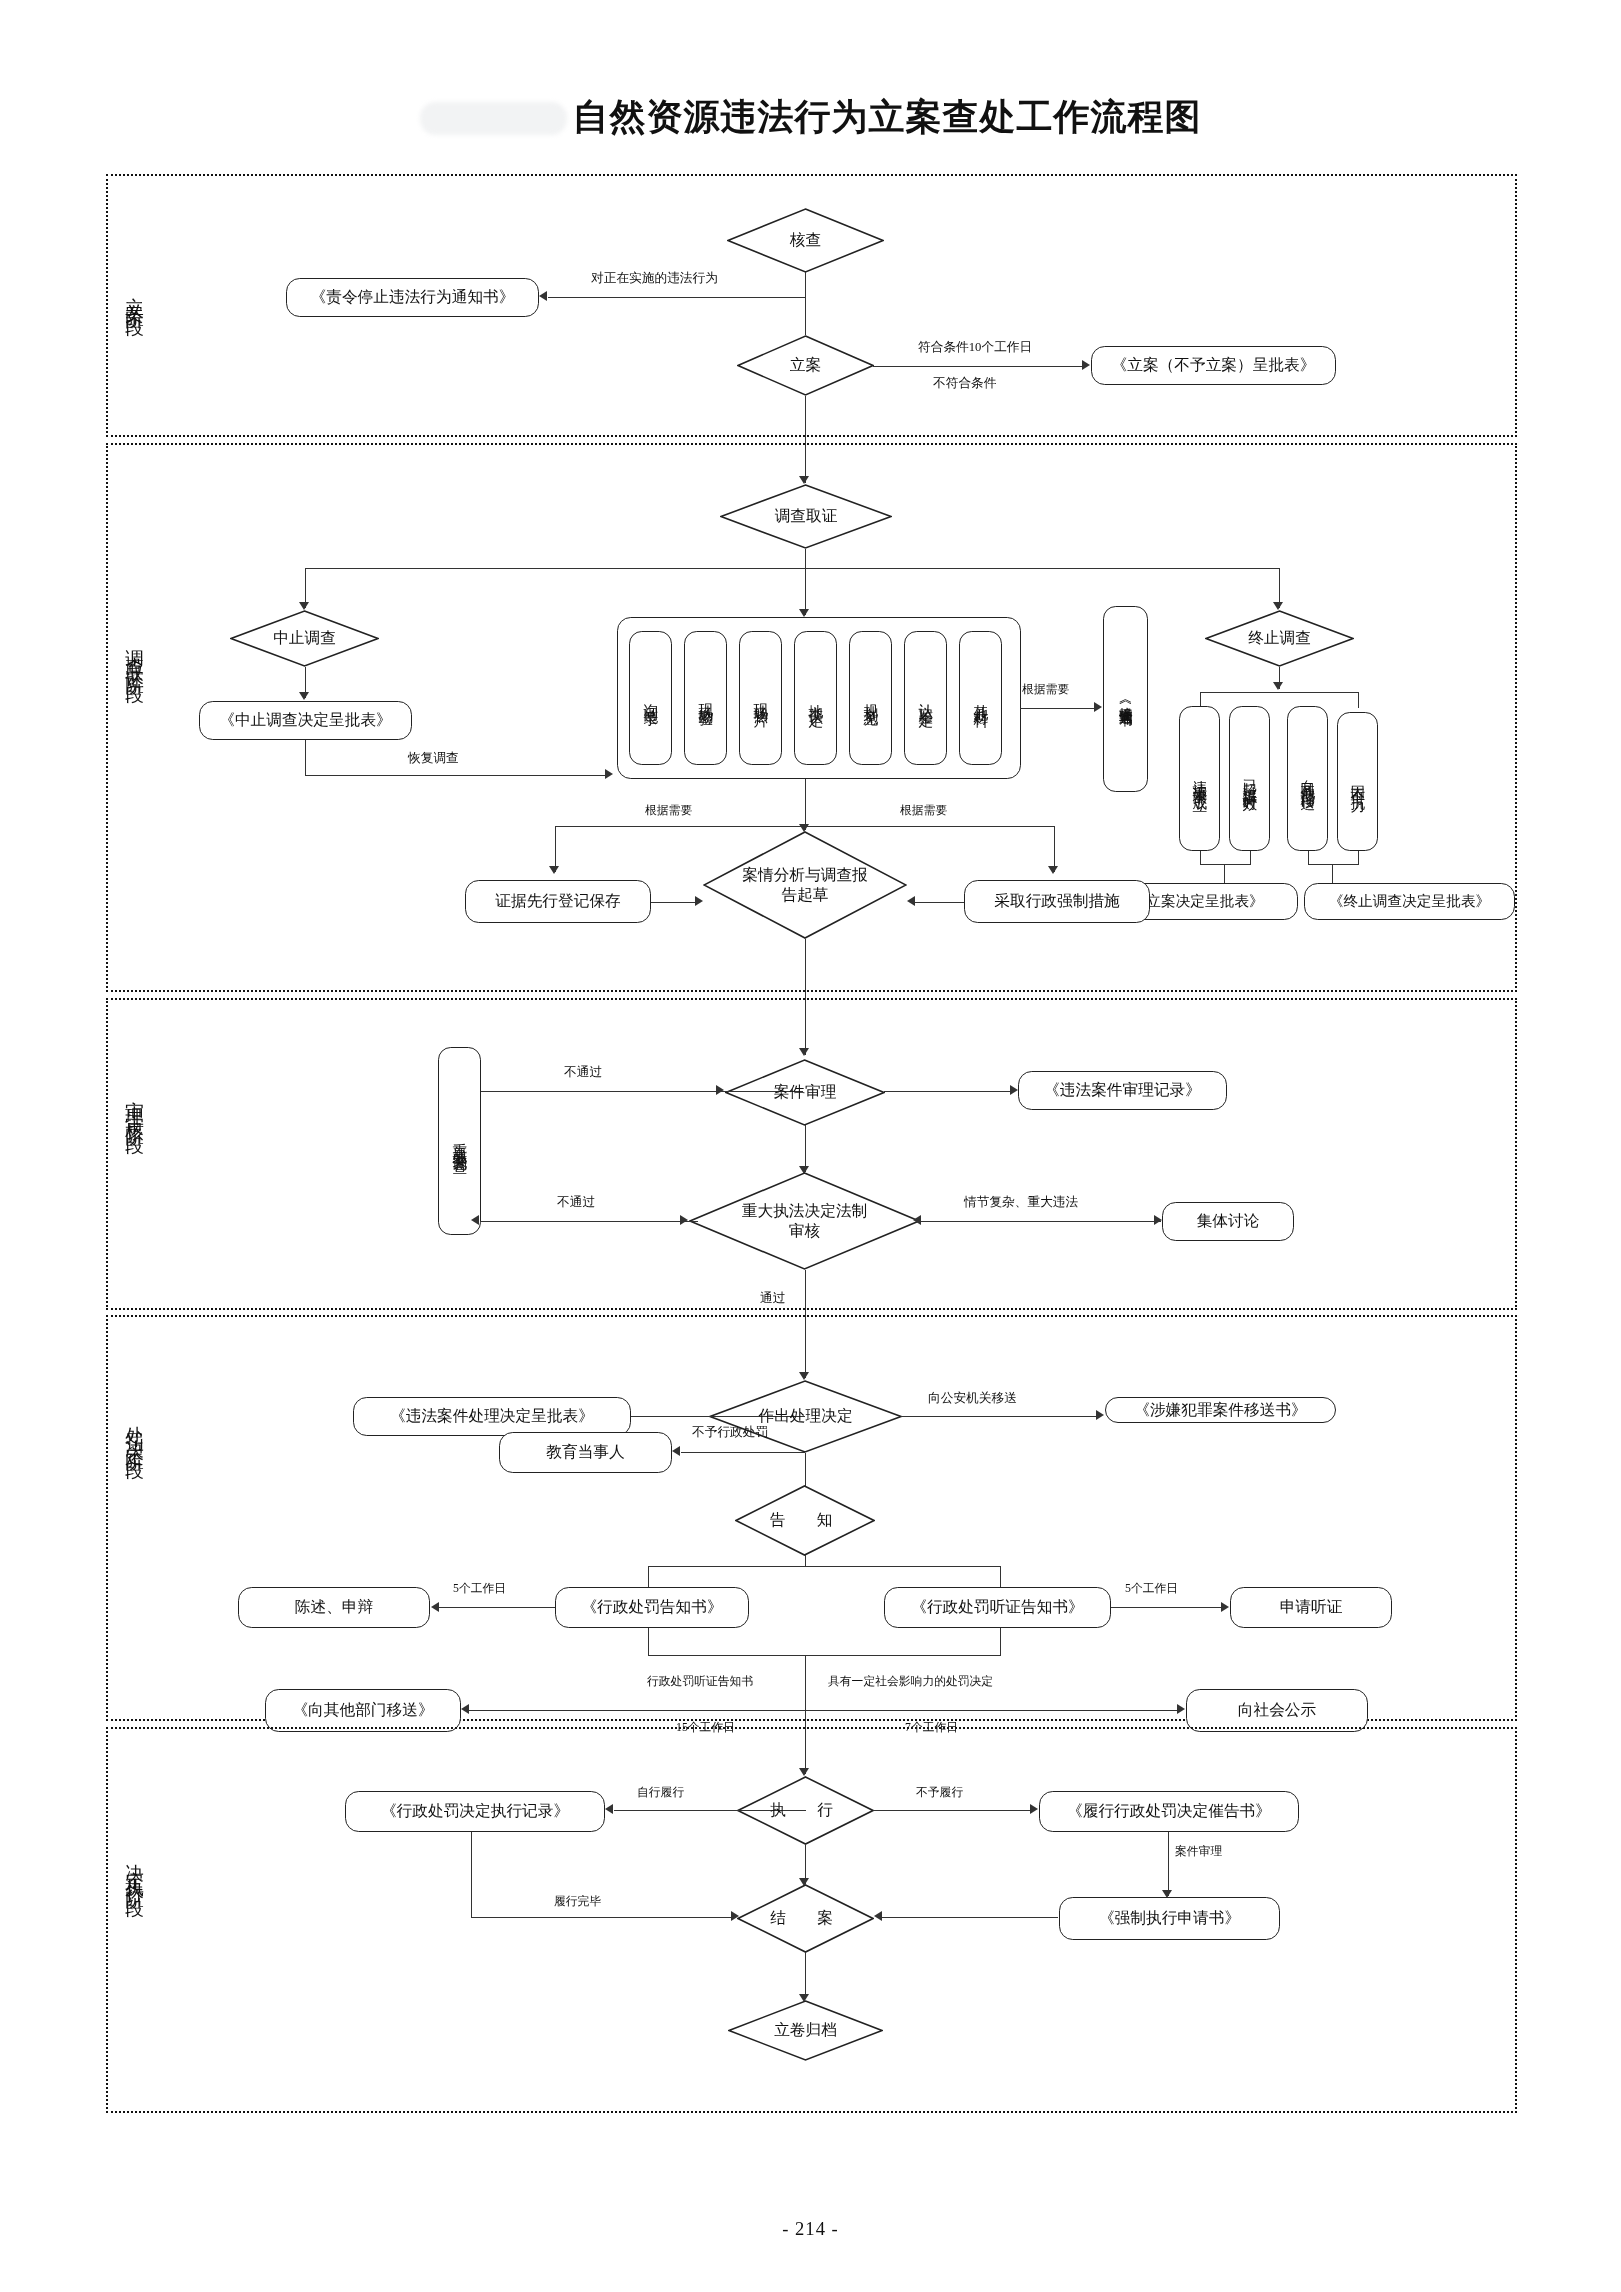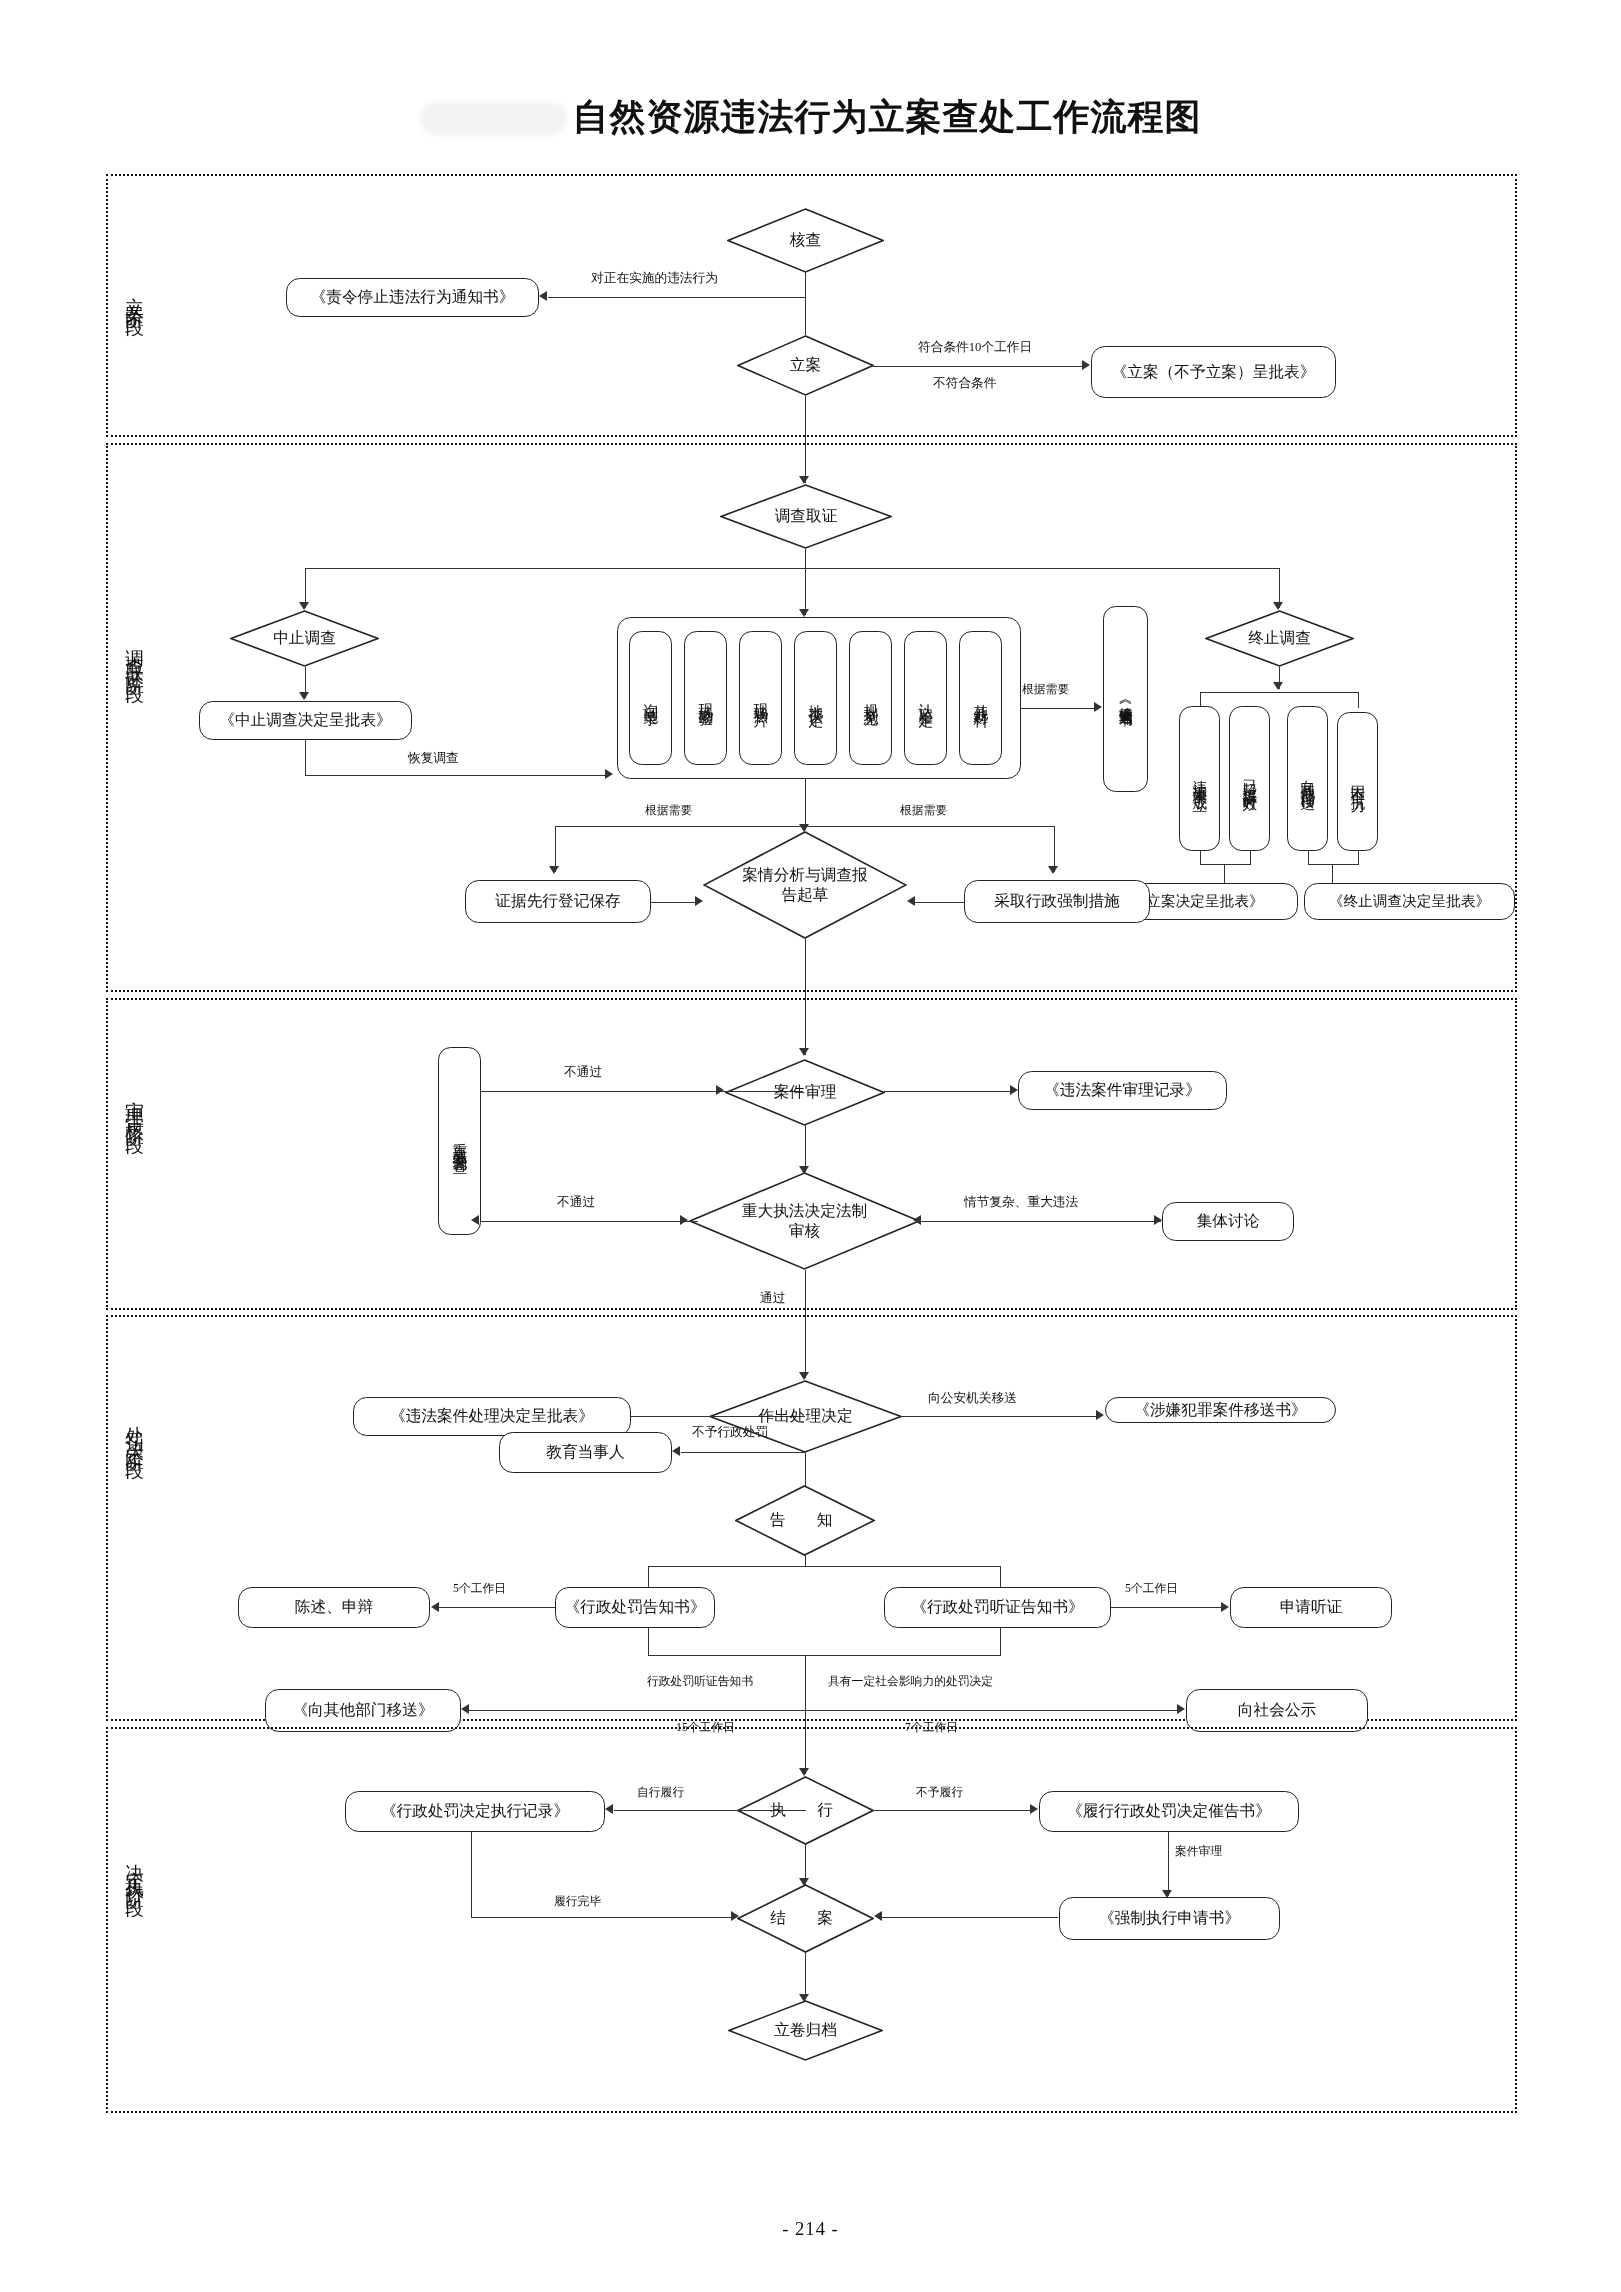--- a/index.html
+++ b/index.html
@@ -123,21 +123,21 @@
       <polygon points="70,1 139,31 70,61 1,31" fill="#fff" stroke="#222" stroke-width="1.6"></polygon>
     </svg>
     <span class="dlabel">立案</span>
   </div>
 
   <div class="ln lnh" style="left:873px;top:366px;width:209px;"></div>
   <div class="arw arw-r" style="left:1082px;top:360px;"></div>
   <div class="elabel" style="left:918px;top:341px;">符合条件10个工作日</div>
   <div class="elabel" style="left:933px;top:377px;">不符合条件</div>
 
-  <div class="node rrect" style="left:1091px;top:346px;width:245px;height:52px;font-family:Liberation Serif, serif;">
+  <div class="node rrect" style="left:1091px;top:346px;width:245px;height:39px;font-family:Liberation Serif, serif;">
     <span>《立案（不予立案）呈批表》</span>
   </div>
 
   <div class="ln lnv" style="left:805px;top:396px;height:87px;"></div>
   <div class="arw arw-d" style="left:799px;top:476px;"></div>
 
   <div class="stage" style="left:106px;top:443px;width:1411px;height:549px;"></div>
   <div class="stage-label" style="left:125px;top:635px;">调查取证阶段</div>
 
   <div class="node diamond" style="left:720px;top:484px;width:172px;height:65px;">
@@ -375,21 +375,21 @@
       <polygon points="71,1 142,36 71,71 1,36" fill="#fff" stroke="#222" stroke-width="1.6"></polygon>
     </svg>
     <span class="dlabel">告　知</span>
   </div>
 
   <div class="ln lnv" style="left:805px;top:1555px;height:11.8px;"></div>
   <div class="ln lnh" style="left:648px;top:1566px;width:353px;"></div>
   <div class="ln lnv" style="left:648px;top:1566px;height:27.4px;"></div>
   <div class="ln lnv" style="left:1000px;top:1566px;height:27.4px;"></div>
 
-  <div class="node rrect" style="left:555px;top:1587px;width:160px;height:41px;">
+  <div class="node rrect" style="left:555px;top:1587px;width:194px;height:41px;">
     <span>《行政处罚告知书》</span>
   </div>
   <div class="node rrect" style="left:884px;top:1587px;width:227px;height:41px;">
     <span>《行政处罚听证告知书》</span>
   </div>
 
   <div class="ln lnh" style="left:439px;top:1607px;width:116px;"></div>
   <div class="arw arw-l" style="left:431px;top:1602px;"></div>
   <div class="elabel sm" style="left:453px;top:1582px;">5个工作日</div>
   <div class="node rrect" style="left:238px;top:1587px;width:192px;height:41px;">

